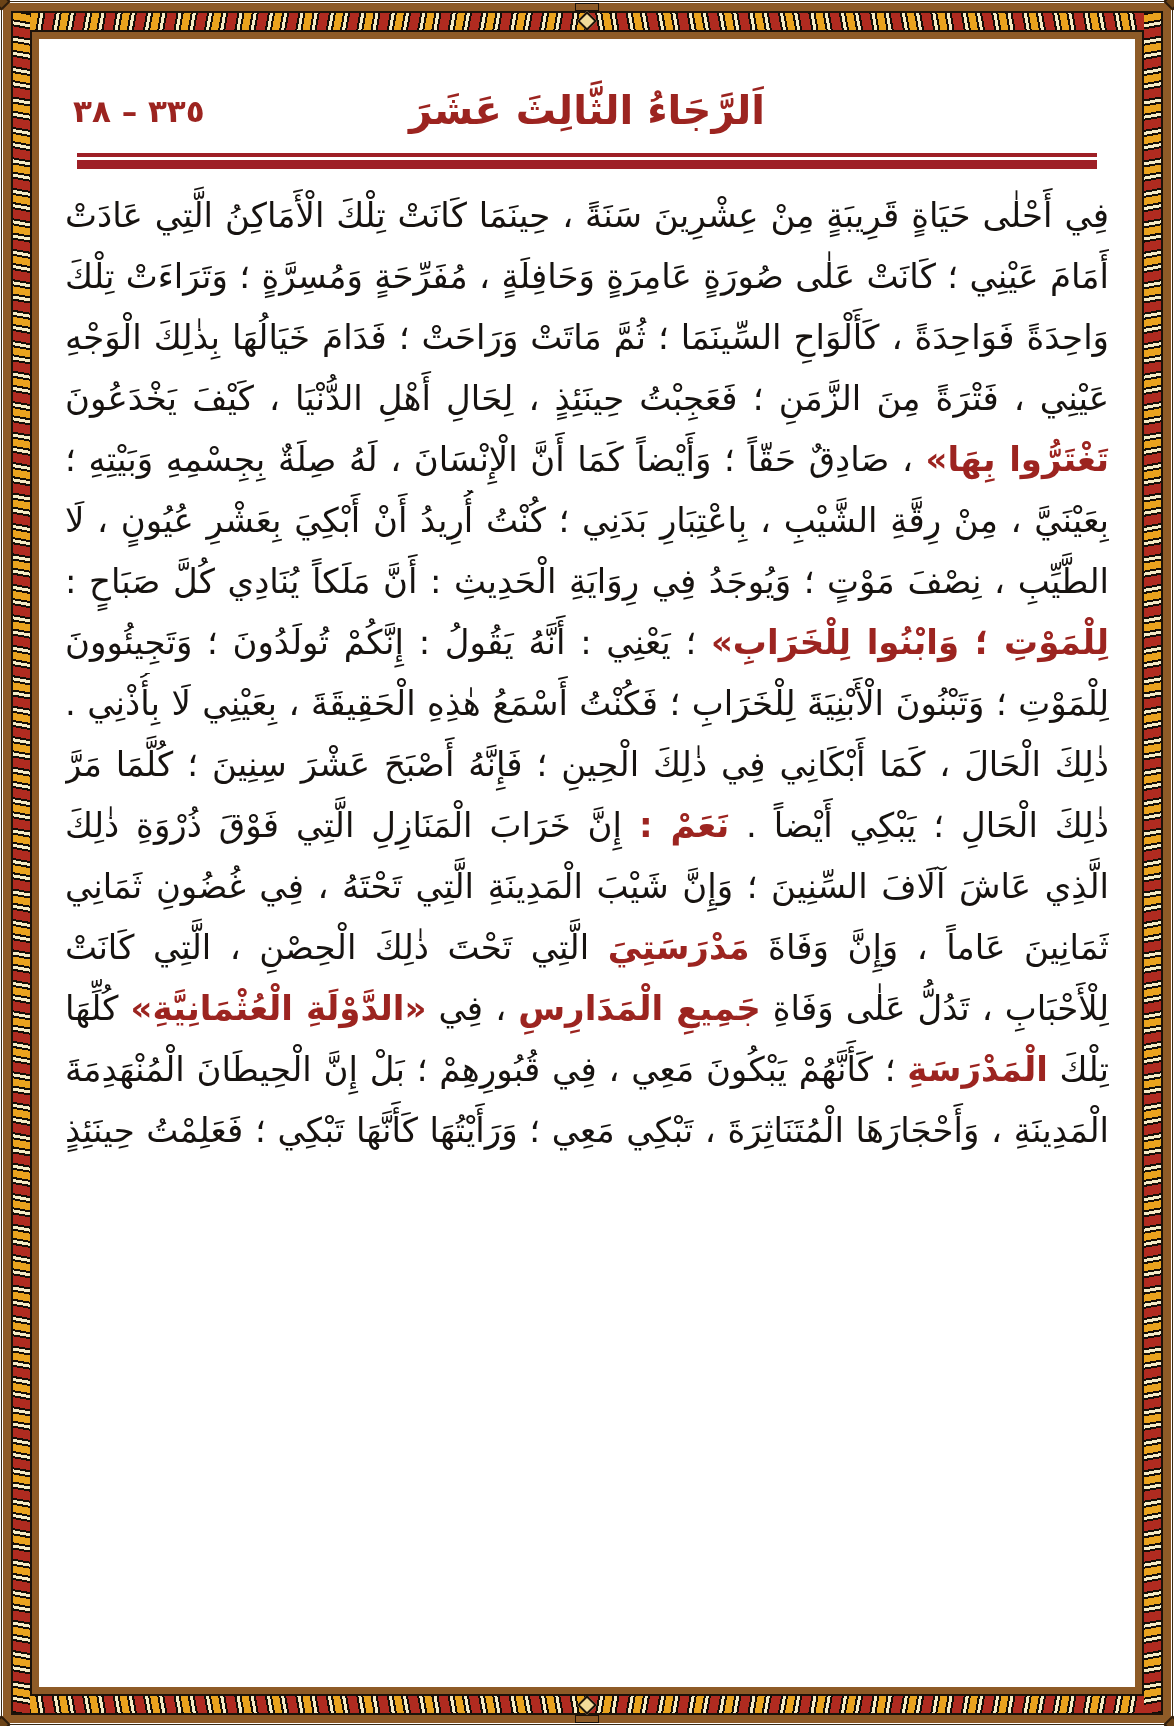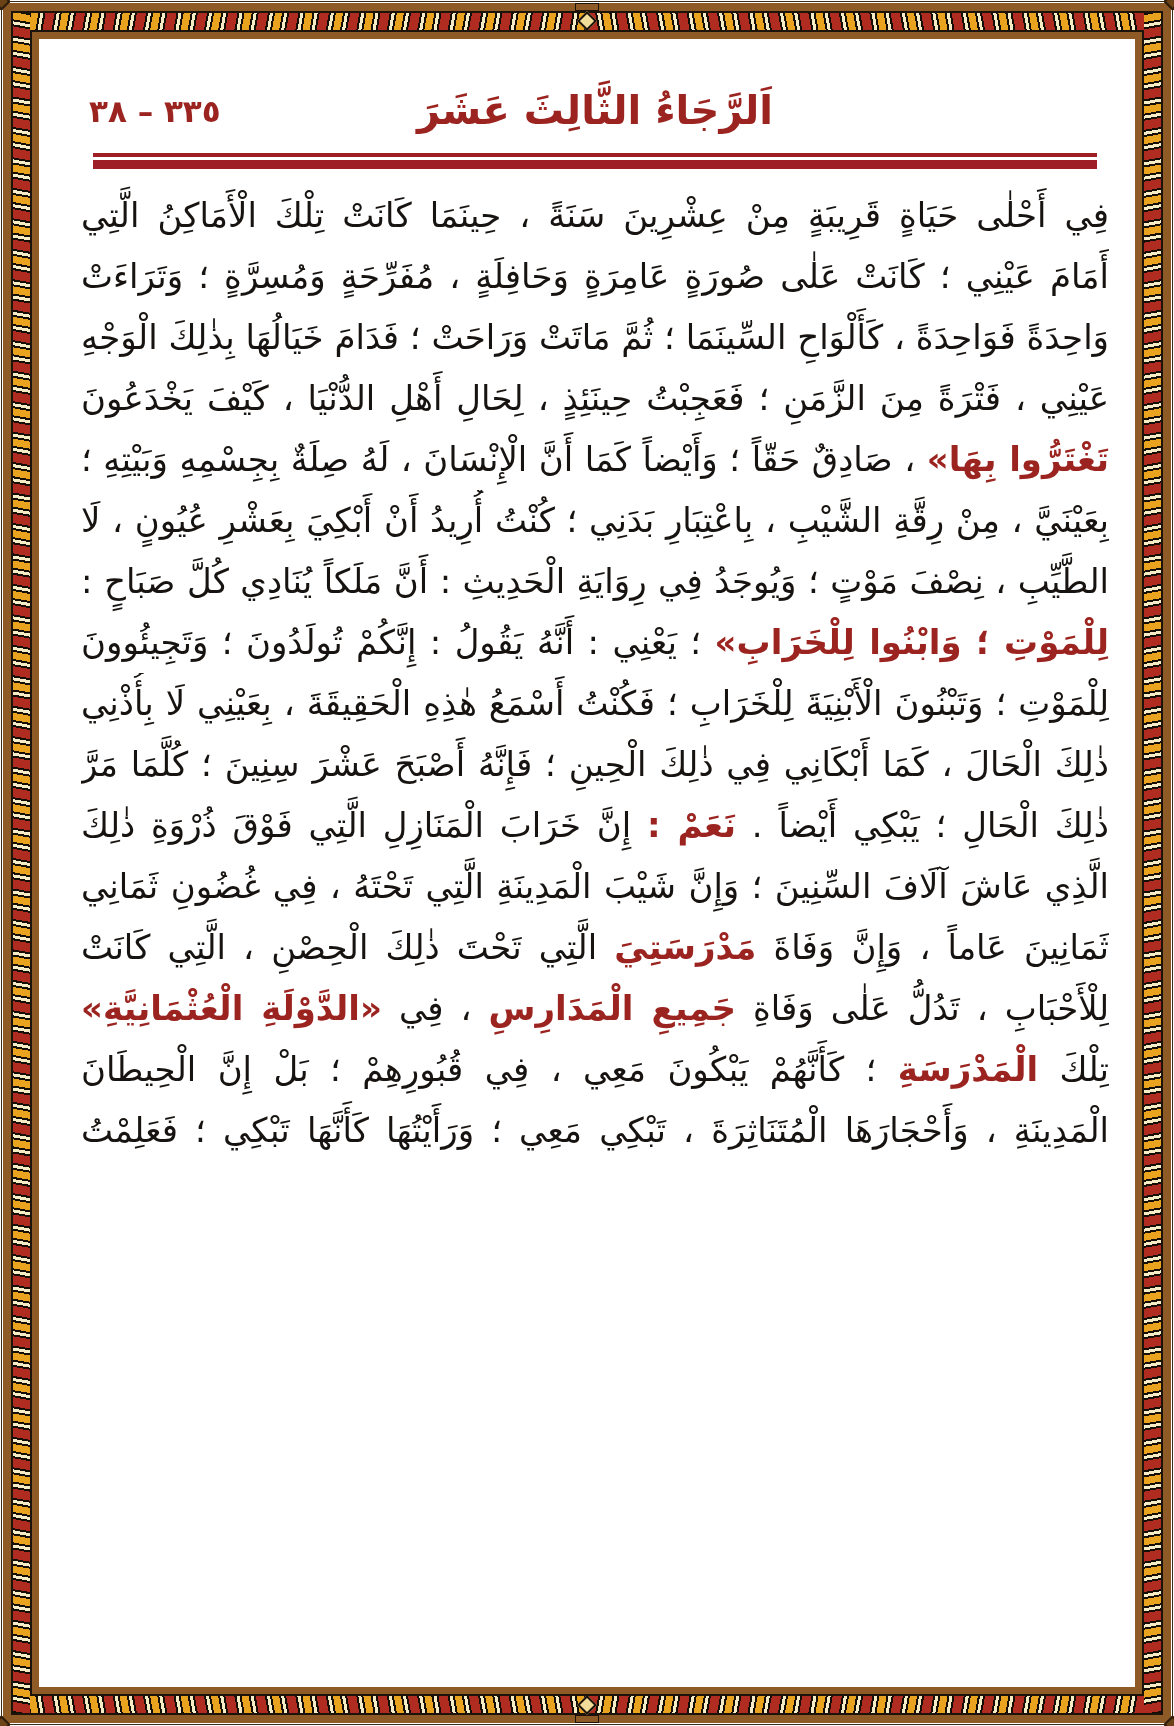--- a/index.html
+++ b/index.html
@@ -43,21 +43,21 @@
   .edge-tab.b1 { bottom:3px; } .edge-tab.b2 { bottom:30px; }
 
   .corner-diamond { width:13px; height:13px; background:#6b4317; border:2px solid #2e1d0d; transform:rotate(45deg); }
   .corner-diamond.tl { top:-5px;  left:-5px; }
   .corner-diamond.tr { top:-5px;  right:-5px; }
   .corner-diamond.bl { bottom:-5px; left:-5px; }
   .corner-diamond.br { bottom:-5px; right:-5px; }
 
   
   .content { position:absolute; inset:39px; padding:8px 24px 0 24px; direction:rtl;
-    color:var(--text-black,#171310);margin-left:16px; }
+    color:var(--text-black,#171310); }
 
   .header { position:relative; height:106px; }
   .page-ref { position:absolute; left:10px; top:46px; direction:ltr; unicode-bidi:isolate;
     color:var(--accent-red,#9c2420); font-weight:bold; font-size:31px; letter-spacing:2px; }
   .title { text-align:center; padding-top:40px; color:var(--accent-red,#9c2420);
     font-weight:bold; font-size:40px; }
 
   .rule { margin:0 14px; }
   .rule-top    { height:4px; background:var(--rule-red,#9e1f26); }
   .rule-gap    { height:3px; }

